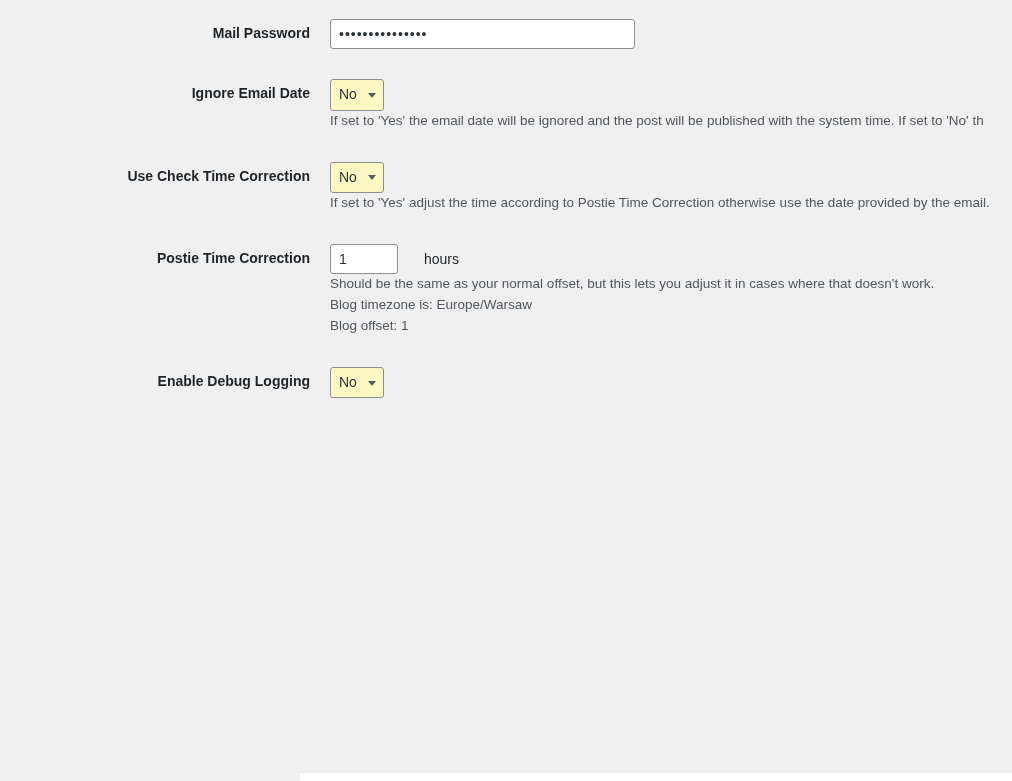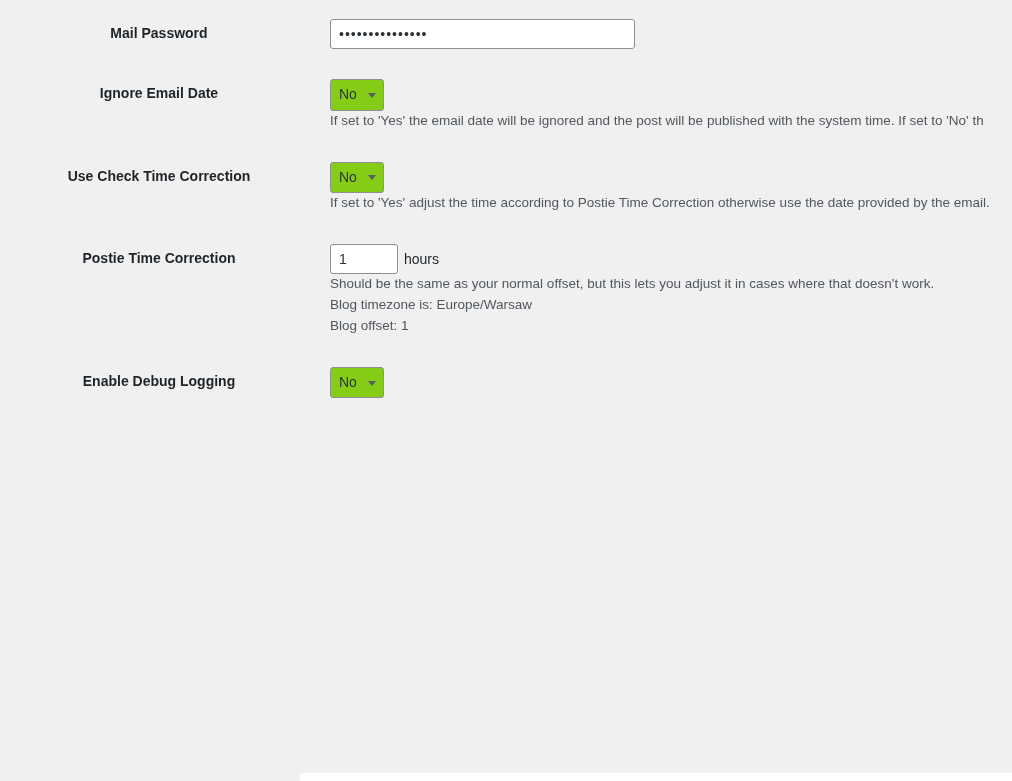--- a/index.html
+++ b/index.html
@@ -23,21 +23,21 @@
   table.form-table {
     border-collapse: collapse;
     width: 100%;
     table-layout: fixed;
   }
   table.form-table tr {
     vertical-align: top;
   }
   table.form-table th {
     width: 320px;
-    text-align: center;
+    text-align: right;
     font-weight: 600;
     font-size: 14px;
     line-height: 1.3;
     padding: 20px 10px 20px 8px;
     color: #1d2327;
     vertical-align: top;
     box-sizing: border-box;
   }
   table.form-table td {
     padding: 15px 10px;
@@ -76,21 +76,21 @@
     display: inline-block;
     position: relative;
   }
   select.wp-select {
     -webkit-appearance: none;
     -moz-appearance: none;
     appearance: none;
     font-family: "Liberation Sans", sans-serif;
     font-size: 14px;
     color: #2c3338;
-    background: #84cc16;
+    background: #fef9c3;
     border: 1px solid #8c8f94;
     border-radius: 3px;
     padding: 5px 26px 5px 8px;
     line-height: 1.4;
     box-sizing: border-box;
     cursor: pointer;
   }
   .select-arrow {
     position: absolute;
     right: 8px;
@@ -98,21 +98,21 @@
     margin-top: -2px;
     width: 0;
     height: 0;
     border-left: 4px solid transparent;
     border-right: 4px solid transparent;
     border-top: 5px solid #555d66;
     pointer-events: none;
   }
   .inline-unit {
     display: inline-block;
-    margin-left: 6px;
+    margin-left: 26px;
     font-size: 14px;
     color: #1d2327;
     line-height: 30px;
     vertical-align: top;
   }
   .field-row {
     display: flex;
     align-items: flex-start;
   }
   .bottom-strip {

